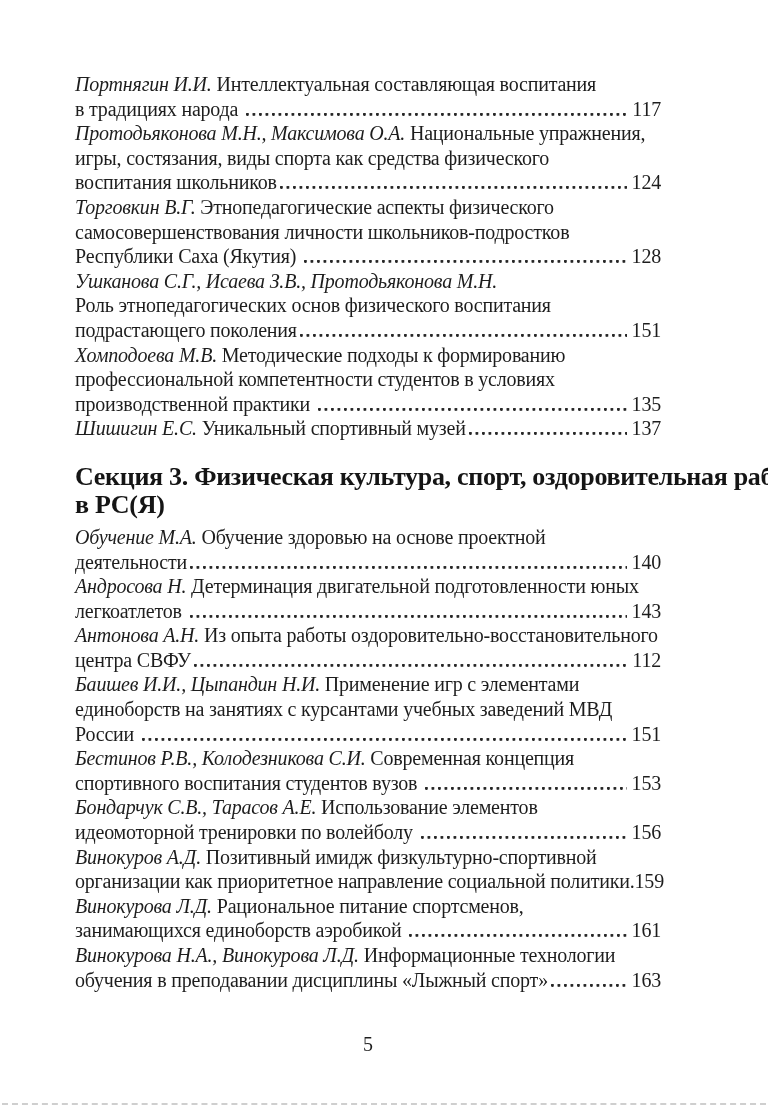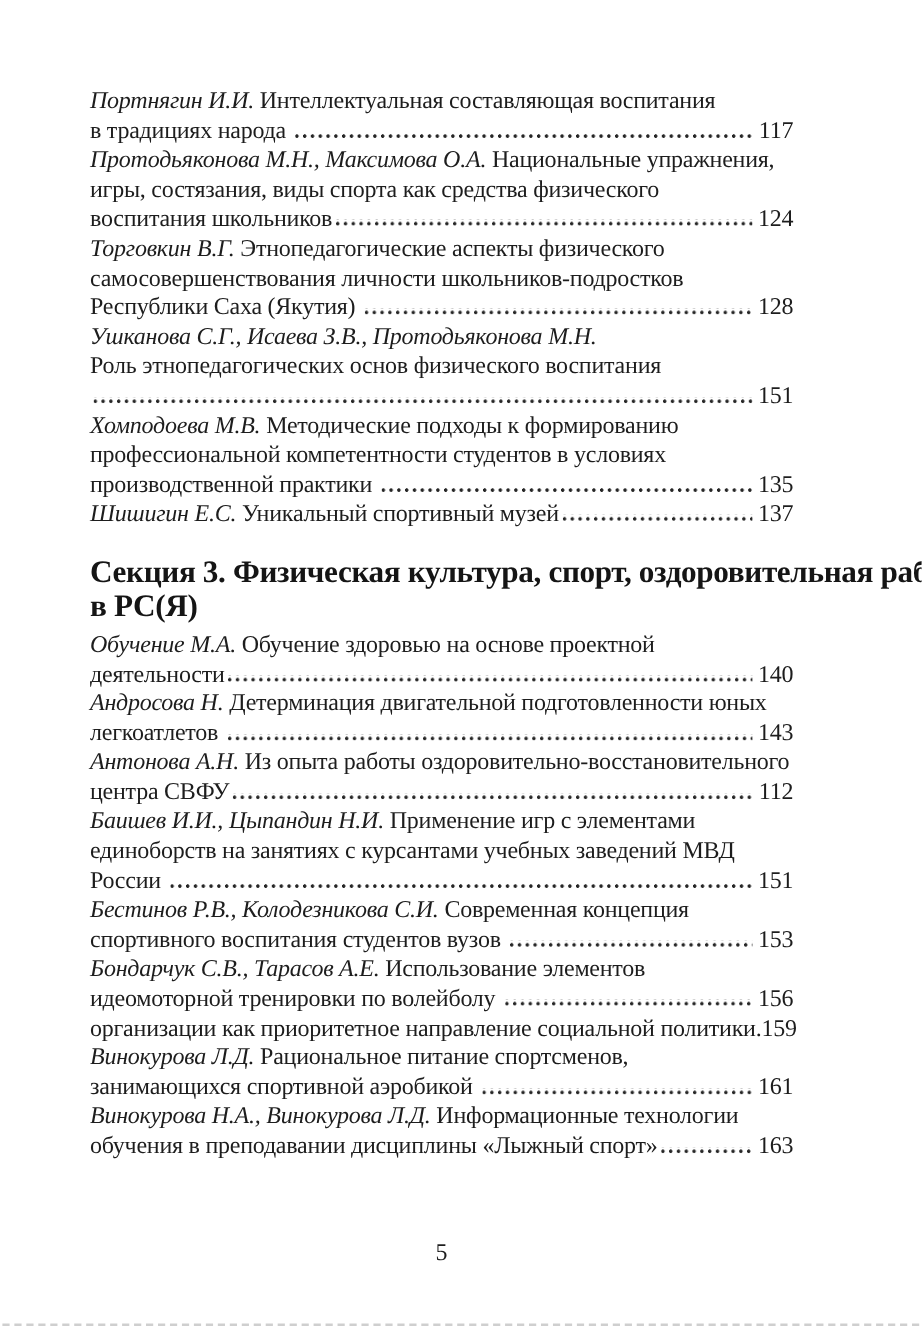--- a/index.html
+++ b/index.html
@@ -113,20 +113,21 @@
         <span class="leader"></span>
         <span class="pageno">128</span>
       </div>
       <div class="line entry">
         <span class="authors">Ушканова С.Г., Исаева З.В., Протодьяконова М.Н.</span>
       </div>
       <div class="line entry">
         <span class="txt">Роль этнопедагогических основ физического воспитания</span>
       </div>
       <div class="line entry">
+        <span class="txt">подрастающего поколения</span>
         <span class="leader"></span>
         <span class="pageno">151</span>
       </div>
       <div class="line entry">
         <span class="authors">Хомподоева М.В.</span>
         <span class="txt"> Методические подходы к формированию</span>
       </div>
       <div class="line entry">
         <span class="txt">профессиональной компетентности студентов в условиях</span>
       </div>
@@ -194,29 +195,33 @@
       <div class="line entry">
         <span class="authors">Бондарчук С.В., Тарасов А.Е.</span>
         <span class="txt"> Использование элементов</span>
       </div>
       <div class="line entry">
         <span class="txt">идеомоторной тренировки по волейболу </span>
         <span class="leader"></span>
         <span class="pageno">156</span>
       </div>
       <div class="line entry">
+        <span class="authors">Винокуров А.Д.</span>
+        <span class="txt"> Позитивный имидж физкультурно-спортивной</span>
+      </div>
+      <div class="line entry">
         <span class="txt">организации как приоритетное направление социальной политики</span>
         <span class="pageno tight">.159</span>
       </div>
       <div class="line entry">
         <span class="authors">Винокурова Л.Д.</span>
         <span class="txt"> Рациональное питание спортсменов,</span>
       </div>
       <div class="line entry">
-        <span class="txt">занимающихся спортивной аэробикой </span>
+        <span class="txt">занимающихся единоборств аэробикой </span>
         <span class="leader"></span>
         <span class="pageno">161</span>
       </div>
       <div class="line entry">
         <span class="authors">Винокурова Н.А., Винокурова Л.Д.</span>
         <span class="txt"> Информационные технологии</span>
       </div>
       <div class="line entry">
         <span class="txt">обучения в преподавании дисциплины «Лыжный спорт»</span>
         <span class="leader"></span>

